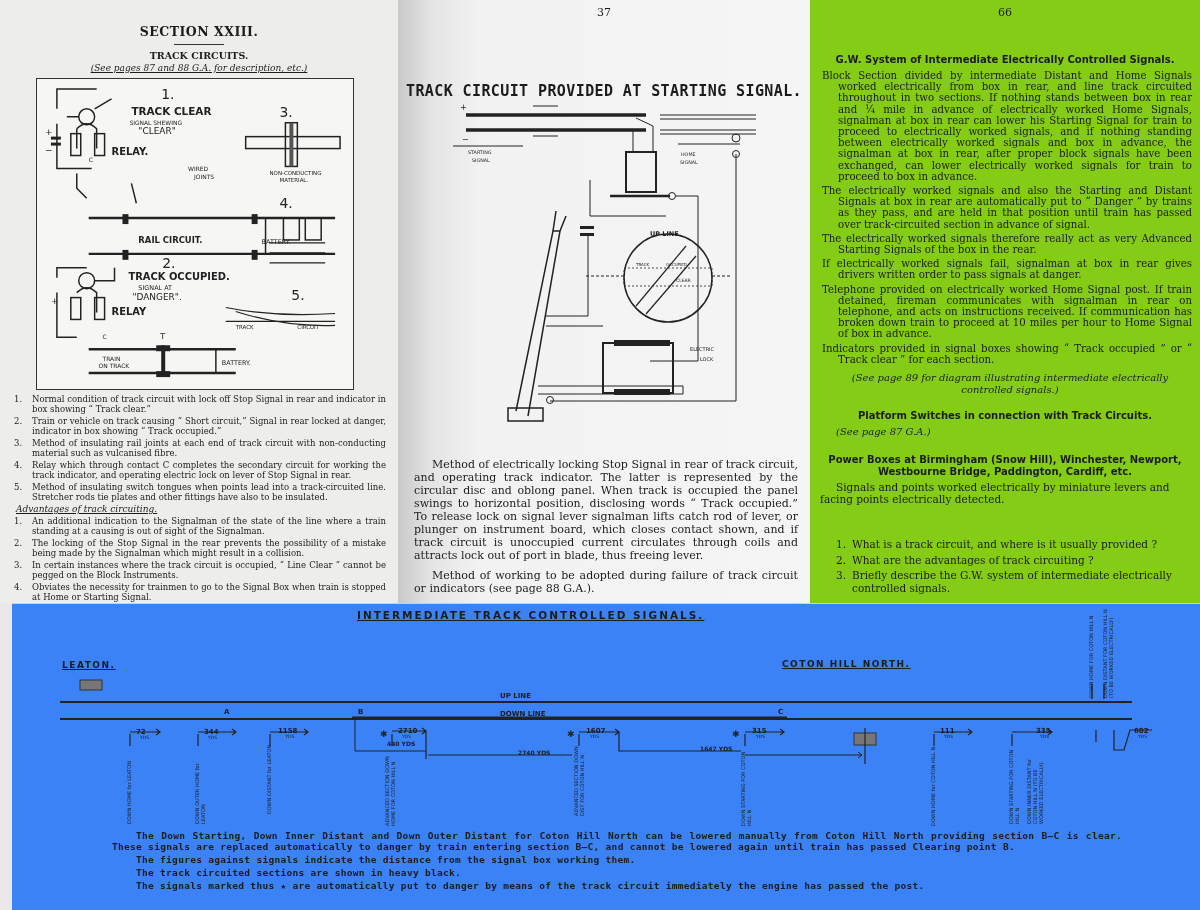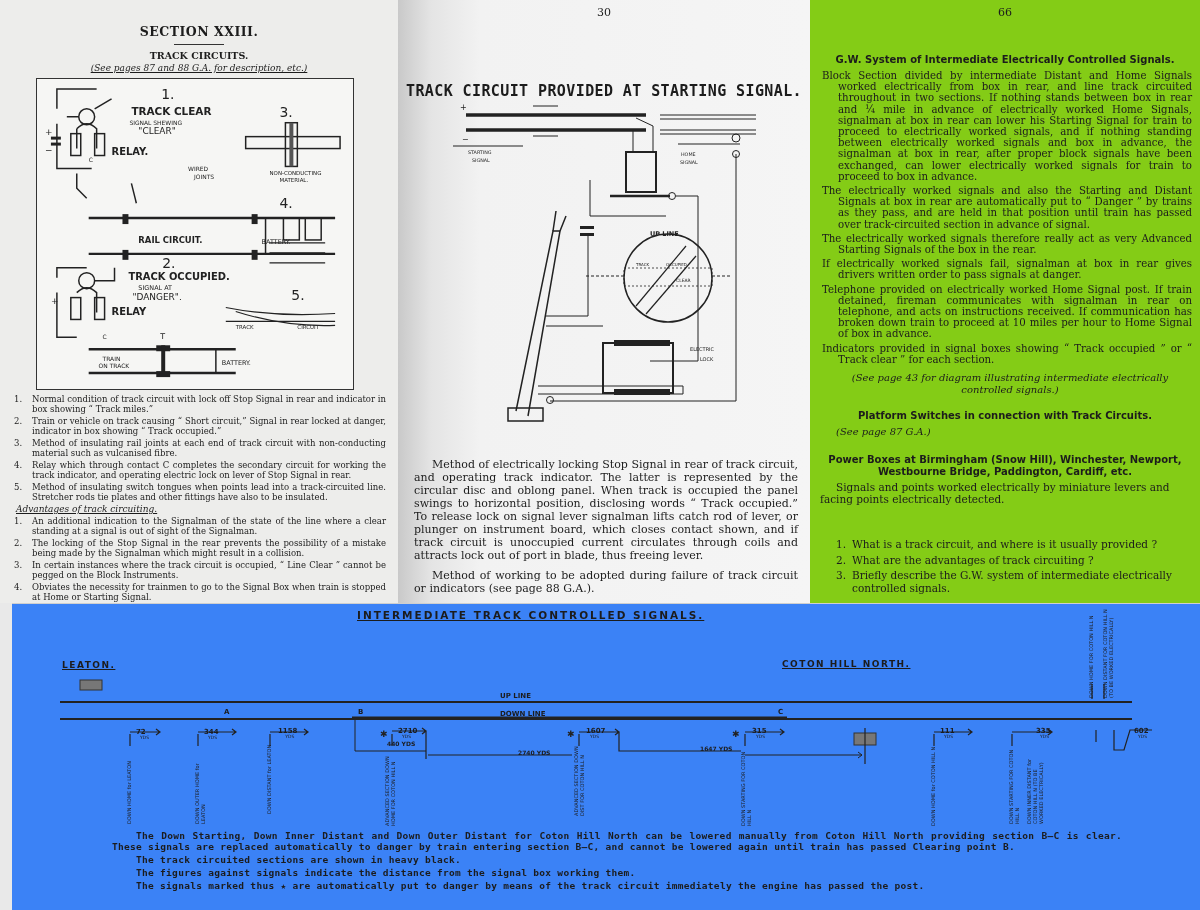--- a/index.html
+++ b/index.html
@@ -153,21 +153,21 @@
       <text x="186" y="288" font-size="6.5">BATTERY.</text>
       <text x="256" y="222" font-size="14">5.</text>
       <text x="200" y="252" font-size="5.5">TRACK</text>
       <text x="262" y="252" font-size="5.5">CIRCUIT</text>
     </svg>
   </div>
 
   <ul class="numlist" style="top:394px;">
     <li>
         <span class="n">1.</span>
-        <span class="t">Normal condition of track circuit with lock off Stop Signal in rear and indicator in box showing “ Track miles.”</span>
+        <span class="t">Normal condition of track circuit with lock off Stop Signal in rear and indicator in box showing “ Track clear.”</span>
       </li>
     <li>
         <span class="n">2.</span>
         <span class="t">Train or vehicle on track causing “ Short circuit,” Signal in rear locked at danger, indicator in box showing “ Track occupied.”</span>
       </li>
     <li>
         <span class="n">3.</span>
         <span class="t">Method of insulating rail joints at each end of track circuit with non-conducting material such as vulcanised fibre.</span>
       </li>
     <li>
@@ -177,39 +177,39 @@
     <li>
         <span class="n">5.</span>
         <span class="t">Method of insulating switch tongues when points lead into a track-circuited line. Stretcher rods tie plates and other fittings have also to be insulated.</span>
       </li>
   </ul>
 
   <div class="adv-head">Advantages of track circuiting.</div>
   <ul class="numlist" style="top:516px;">
     <li>
         <span class="n">1.</span>
-        <span class="t">An additional indication to the Signalman of the state of the line where a clear standing at a signal is out of sight of the Signalman.</span>
+        <span class="t">An additional indication to the Signalman of the state of the line where a train standing at a causing is out of sight of the Signalman.</span>
       </li>
     <li>
         <span class="n">2.</span>
         <span class="t">The locking of the Stop Signal in the rear prevents the possibility of a mistake being made by the Signalman which might result in a collision.</span>
       </li>
     <li>
         <span class="n">3.</span>
         <span class="t">In certain instances where the track circuit is occupied, “ Line Clear ” cannot be pegged on the Block Instruments.</span>
       </li>
     <li>
         <span class="n">4.</span>
         <span class="t">Obviates the necessity for trainmen to go to the Signal Box when train is stopped at Home or Starting Signal.</span>
       </li>
   </ul>
 </div>
 
 <div class="page page-mid">
-  <div class="pnum">30</div>
+  <div class="pnum">37</div>
   <div class="mid-title">TRACK CIRCUIT PROVIDED AT STARTING SIGNAL.</div>
   <div class="mid-diagram">
     <svg viewBox="0 0 330 350" width="330" height="350" xmlns="http://www.w3.org/2000/svg" font-family="DejaVu Sans, sans-serif" fill="#222">
       <g stroke="#222" fill="none">
         <path d="M28 19 L208 19" stroke-width="3.5"></path>
         <path d="M28 34 L208 34" stroke-width="3.5"></path>
         <path d="M222 19 L318 19 M222 23 L318 23" stroke-width="1"></path>
         <path d="M222 34 L318 34 M222 38 L318 38" stroke-width="1"></path>
         <path d="M95 10 L120 10" stroke-width="1"></path>
         <path d="M95 40 L120 40" stroke-width="1"></path>
@@ -267,21 +267,21 @@
   <div class="pnum">66</div>
   <div class="r-head">G.W. System of Intermediate Electrically Controlled Signals.</div>
   <div class="r-paras">
     <p>Block Section divided by intermediate Distant and Home Signals worked electrically from box in rear, and line track circuited throughout in two sections. If nothing stands between box in rear and ¼ mile in advance of electrically worked Home Signals, signalman at box in rear can lower his Starting Signal for train to proceed to electrically worked signals, and if nothing standing between electrically worked signals and box in advance, the signalman at box in rear, after proper block signals have been exchanged, can lower electrically worked signals for train to proceed to box in advance.</p>
     <p>The electrically worked signals and also the Starting and Distant Signals at box in rear are automatically put to “ Danger ” by trains as they pass, and are held in that position until train has passed over track-circuited section in advance of signal.</p>
     <p>The electrically worked signals therefore really act as very Advanced Starting Signals of the box in the rear.</p>
     <p>If electrically worked signals fail, signalman at box in rear gives drivers written order to pass signals at danger.</p>
     <p>Telephone provided on electrically worked Home Signal post. If train detained, fireman communicates with signalman in rear on telephone, and acts on instructions received. If communication has broken down train to proceed at 10 miles per hour to Home Signal of box in advance.</p>
     <p>Indicators provided in signal boxes showing “ Track occupied ” or “ Track clear ” for each section.</p>
   </div>
-  <div class="r-see">(See page 43 for diagram illustrating intermediate electrically controlled signals.)</div>
+  <div class="r-see">(See page 89 for diagram illustrating intermediate electrically controlled signals.)</div>
   <div class="r-plat">Platform Switches in connection with Track Circuits.</div>
   <div class="r-plat-see">(See page 87 G.A.)</div>
   <div class="r-power">Power Boxes at Birmingham (Snow Hill), Winchester, Newport, Westbourne Bridge, Paddington, Cardiff, etc.</div>
   <div class="r-power-txt">Signals and points worked electrically by miniature levers and facing points electrically detected.</div>
   <ul class="r-questions">
     <li>
         <span class="n">1.</span>
         <span>What is a track circuit, and where is it usually provided ?</span>
       </li>
     <li>
@@ -358,17 +358,17 @@
   <div class="vlabel" style="top:142px; left:561px; height:70px;">ADVANCED SECTION DOWN DIST FOR COTON HILL N</div>
   <div class="vlabel" style="top:142px; left:728px; height:80px;">DOWN STARTING FOR COTON HILL N</div>
   <div class="vlabel" style="top:142px; left:918px; height:80px;">DOWN HOME for COTON HILL N</div>
   <div class="vlabel" style="top:140px; left:996px; height:80px;">DOWN STARTING FOR COTON HILL N</div>
   <div class="vlabel" style="top:150px; left:1014px; height:70px;">DOWN INNER DISTANT for COTON HILL N (TO BE WORKED ELECTRICALLY)</div>
   <div class="vlabel" style="top:4px; left:1076px; height:90px;">DOWN HOME FOR COTON HILL N</div>
   <div class="vlabel" style="top:4px; left:1090px; height:90px;">DOWN DISTANT FOR COTON HILL N (TO BE WORKED ELECTRICALLY)</div>
 
   <div class="notes">
     <p class="first">The Down Starting, Down Inner Distant and Down Outer Distant for Coton Hill North can be lowered manually from Coton Hill North providing section B—C is clear. These signals are replaced automatically to danger by train entering section B—C, and cannot be lowered again until train has passed Clearing point B.</p>
+    <p class="ind">The figures against signals indicate the distance from the signal box working them.</p>
     <p class="ind">The track circuited sections are shown in heavy black.</p>
-    <p class="ind">The figures against signals indicate the distance from the signal box working them.</p>
     <p class="ind">The signals marked thus ★ are automatically put to danger by means of the track circuit immediately the engine has passed the post.</p>
   </div>
 </div>
 
 </body></html>

